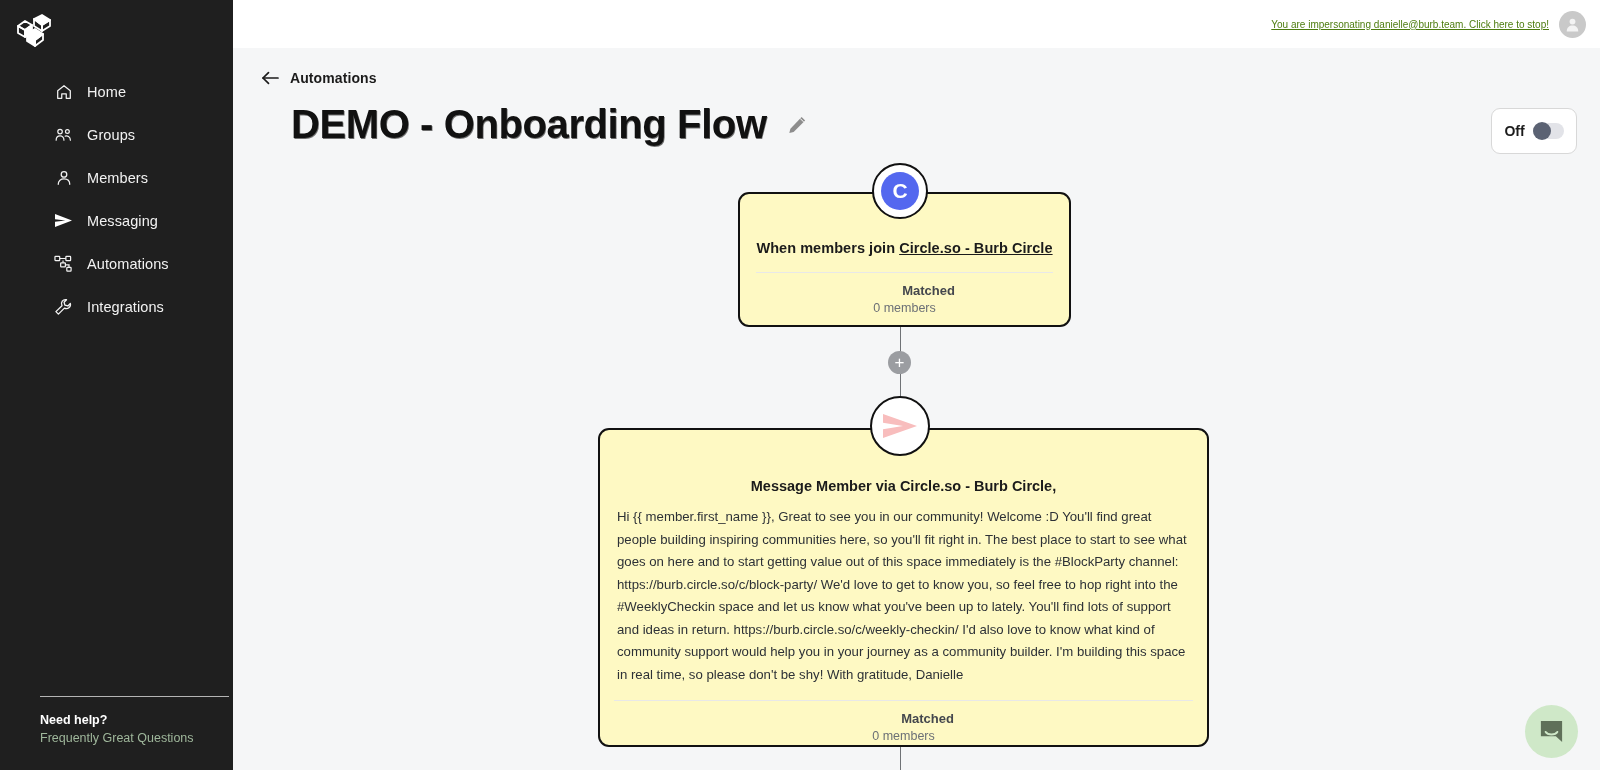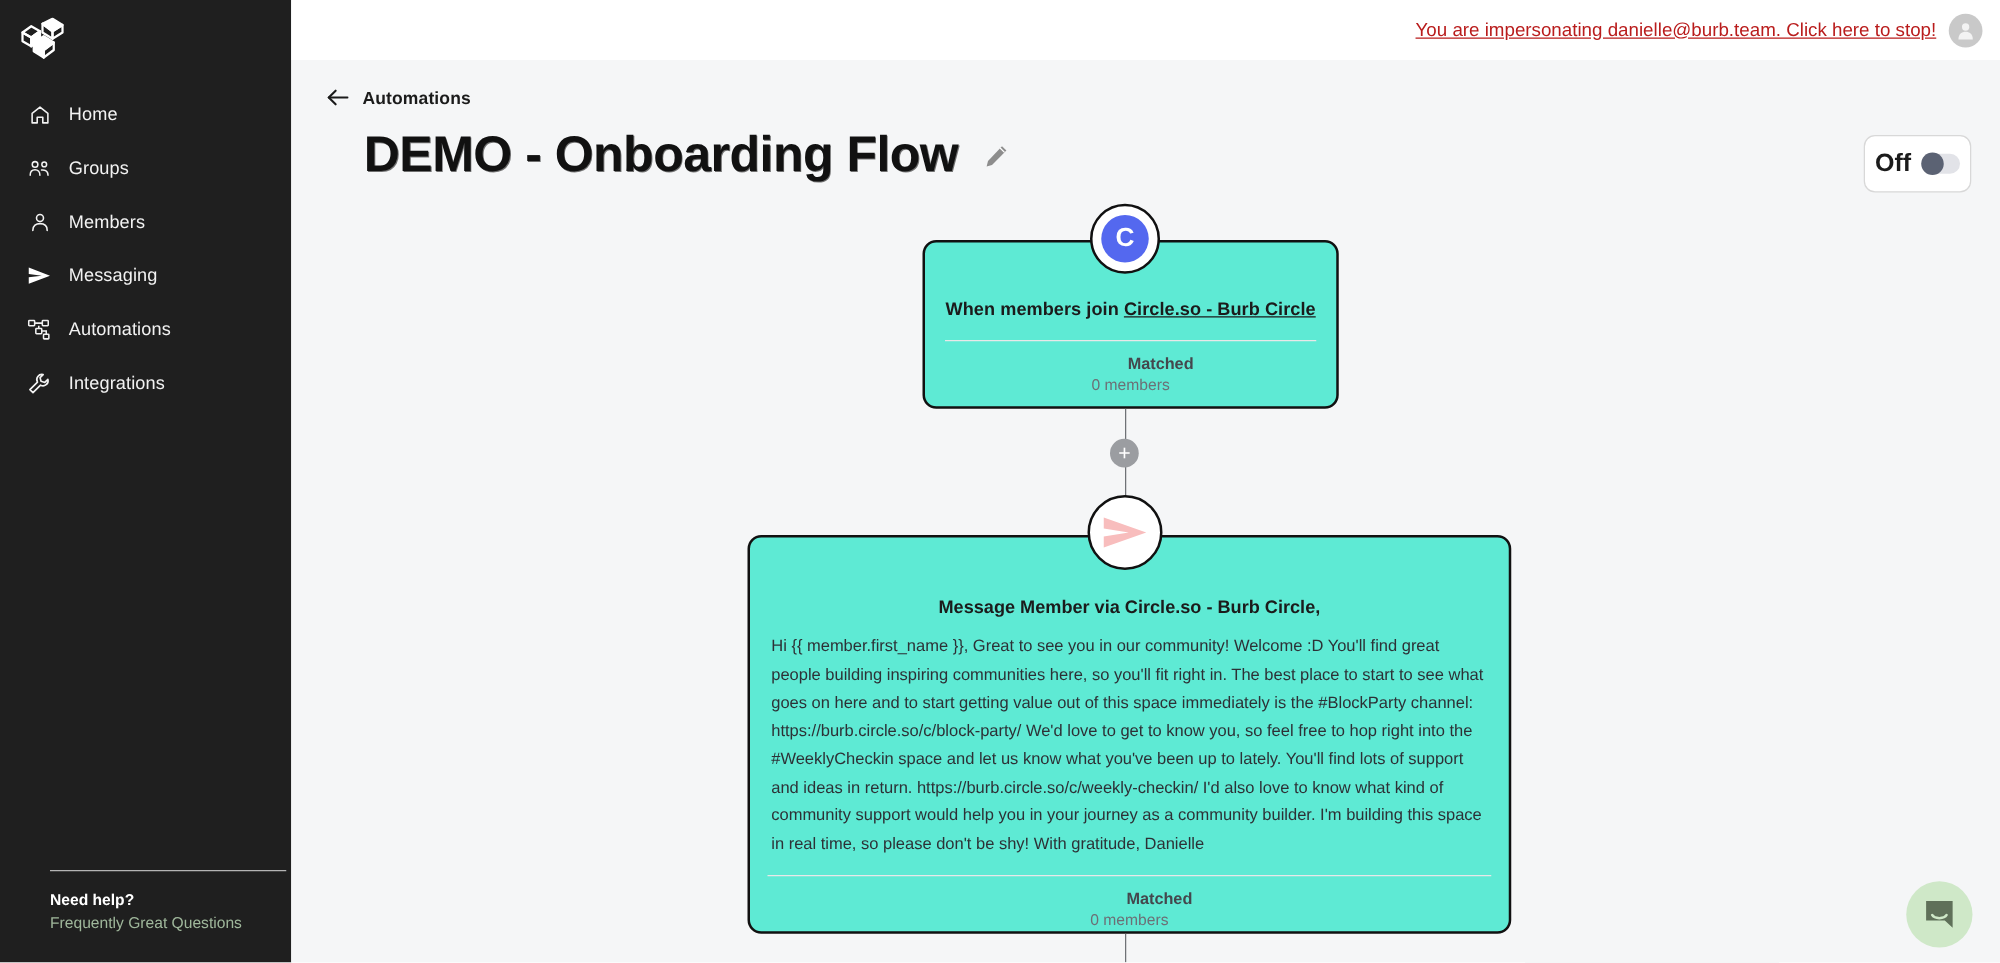--- a/index.html
+++ b/index.html
@@ -22,20 +22,21 @@
   .logo-wrap { padding: 14px 0 0 14px; height: 62px; }
   .logo-svg { display: block; }
 
   .nav { margin-top: 8px; }
   .nav-item {
     display: flex; align-items: center;
     height: 43px;
     padding-left: 22px;
     gap: 14px;
     cursor: pointer;
+    margin-left: 32px;
   }
   .nav-item .nav-icon {
     width: 19px; height: 19px;
     display: flex; align-items: center; justify-content: center;
     flex: 0 0 19px;
   }
   .nav-item .nav-label {
     font-size: 14.5px;
     color: #f2f2f2;
     letter-spacing: .1px;
@@ -68,22 +69,22 @@
   .topbar {
     height: 48px;
     background: #ffffff;
     display: flex;
     align-items: center;
     justify-content: flex-end;
     padding-right: 14px;
     gap: 10px;
   }
   .impersonate-link {
-    font-size: 15px;
-    color: #b91c1c;
+    font-size: 10px;
+    color: #4d7c0f;
     text-decoration: underline;
     white-space: nowrap;
     cursor: pointer;
   }
   .avatar {
     width: 27px; height: 27px; border-radius: 50%;
     background: #c9c9c9;
     display: flex; align-items: center; justify-content: center;
     cursor: pointer;
     flex: 0 0 27px;
@@ -120,42 +121,42 @@
     position: absolute;
     right: 23px; top: 108px;
     width: 86px; height: 46px;
     background: #ffffff;
     border: 1px solid #d8d8d8;
     border-radius: 9px;
     display: flex; align-items: center; justify-content: center;
     gap: 8px;
     cursor: pointer;
   }
-  .toggle-label { font-size: 20px; font-weight: bold; color: #1b1b1b; }
+  .toggle-label { font-size: 14px; font-weight: bold; color: #1b1b1b; }
   .toggle-track {
     width: 31px; height: 16px; border-radius: 8px;
     background: #e2e3e8;
     position: relative;
   }
   .toggle-knob {
     position: absolute; left: 0; top: -1px;
     width: 18px; height: 18px; border-radius: 50%;
     background: #5b6273;
   }
 
   
   .canvas {
     position: absolute;
     left: 0; top: 48px;
     width: 1367px; height: 722px;
   }
 
   .node-card {
     position: absolute;
-    background: #5eead4;
+    background: #fef9c3;
     border: 2.5px solid #111111;
     border-radius: 11px;
   }
 
   
   .trigger-card { left: 505px; top: 144px; width: 333px; height: 135px; }
   .card-headline {
     text-align: center;
     font-size: 14.5px;
     font-weight: bold;

